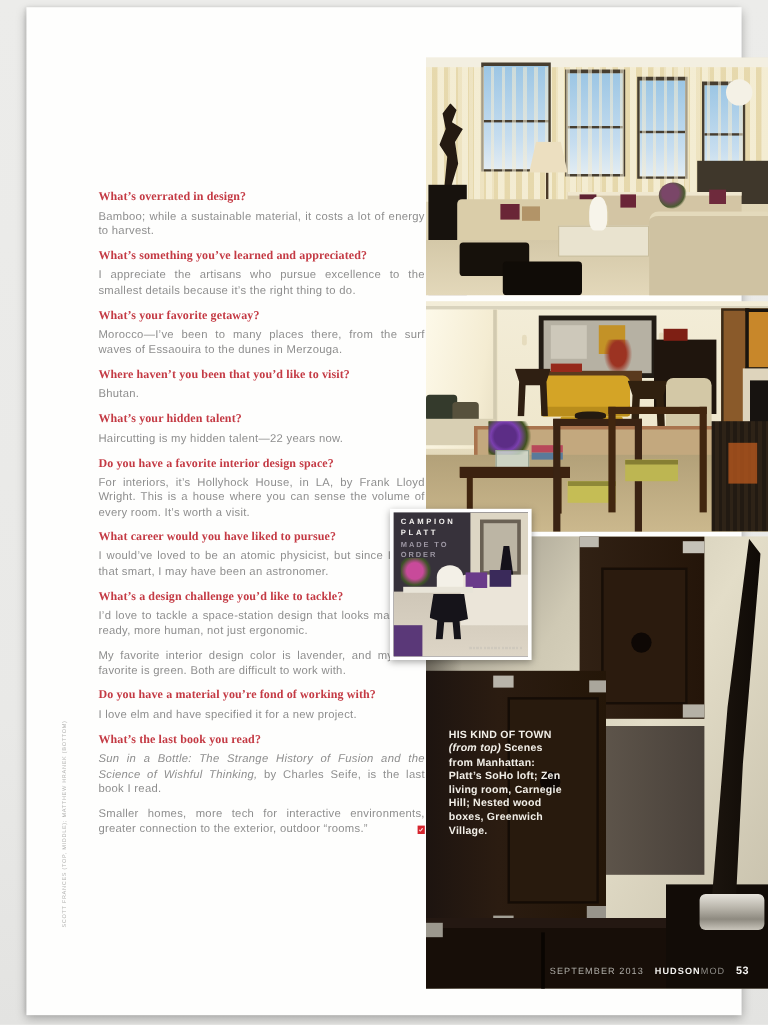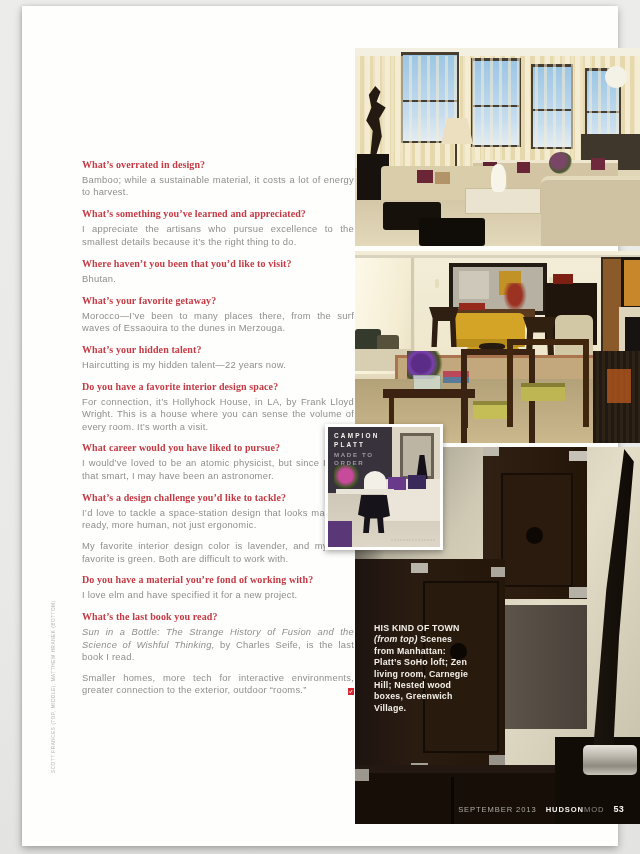--- a/index.html
+++ b/index.html
@@ -29,21 +29,21 @@
   .photo{position:absolute;overflow:hidden;}
   #photo1{left:333px;top:42px;width:285px;height:198px;
           background:linear-gradient(180deg,#f0ead6 0,#e4dabc 45%,#d9cdab 100%);}
   #photo2{left:333px;top:245px;width:285px;height:192px;
           background:linear-gradient(180deg,#f3edd8 0,#efe7cd 55%,#c9b astro 100%);
           background:linear-gradient(180deg,#f3edd8 0,#efe7cd 55%,#bfae85 100%);}
   #photo3{left:333px;top:441px;width:285px;height:377px;
           background:linear-gradient(120deg,#8d887b 0,#cfc9b4 30%,#e3ddc8 55%,#c4bda8 100%);}
   .caption{position:absolute;left:19px;top:160px;width:100px;color:#f2efe8;
            font-size:8.8px;font-weight:700;line-height:11.4px;letter-spacing:.2px;}
-  .caption .cap-title{display:block;margin-top:16px;}
+  .caption .cap-title{display:block;}
   .footer{position:absolute;right:16px;bottom:10px;font-size:7.6px;letter-spacing:.9px;
           color:#aeaca7;white-space:nowrap;}
   .footer b{color:#f4f3f0;font-weight:700;}
   .footer .mod{color:#8f8d88;font-weight:400;}
   .footer .pg{color:#f6f5f2;font-weight:700;font-size:9px;letter-spacing:.3px;margin-left:6px;}
   
   .inset{position:absolute;left:303px;top:418px;width:118px;height:126px;background:#fff;
          padding:0;box-shadow:0 2px 6px rgba(0,0,0,.35);z-index:5;}
   .cover{position:absolute;left:3px;top:3px;right:3px;bottom:3px;background:#37323b;overflow:hidden;}
   .cover-author{position:absolute;left:6px;top:5px;color:#f4f2f0;font-size:6.4px;font-weight:700;
@@ -67,34 +67,34 @@
     <div class="qa-col">
       <div class="qa-block">
         <h3>What’s overrated in design?</h3>
         <p>Bamboo; while a sustainable material, it costs a lot of energy to harvest.</p>
       </div>
       <div class="qa-block">
         <h3>What’s something you’ve learned and appreciated?</h3>
         <p>I appreciate the artisans who pursue excellence to the smallest details because it’s the right thing to do.</p>
       </div>
       <div class="qa-block">
+        <h3>What’s your favorite getaway?</h3>
+        <p>Morocco—I’ve been to many places there, from the surf waves of Essaouira to the dunes in Merzouga.</p>
+      </div>
+      <div class="qa-block">
         <h3>Where haven’t you been that you’d like to visit?</h3>
         <p>Bhutan.</p>
       </div>
       <div class="qa-block">
-        <h3>What’s your favorite getaway?</h3>
-        <p>Morocco—I’ve been to many places there, from the surf waves of Essaouira to the dunes in Merzouga.</p>
-      </div>
-      <div class="qa-block">
         <h3>What’s your hidden talent?</h3>
         <p>Haircutting is my hidden talent—22 years now.</p>
       </div>
       <div class="qa-block">
         <h3>Do you have a favorite interior design space?</h3>
-        <p>For connection, it’s Hollyhock House, in LA, by Frank Lloyd Wright. This is a house where you can sense the volume of every room. It’s worth a visit.</p>
+        <p>For interiors, it’s Hollyhock House, in LA, by Frank Lloyd Wright. This is a house where you can sense the volume of every room. It’s worth a visit.</p>
       </div>
       <div class="qa-block">
         <h3>What career would you have liked to pursue?</h3>
         <p>I would’ve loved to be an atomic physicist, but since I’m not that smart, I may have been an astronomer.</p>
       </div>
       <div class="qa-block">
         <h3>What’s a design challenge you’d like to tackle?</h3>
         <p>I’d love to tackle a space-station design that looks magazine ready, more human, not just ergonomic.</p>
       </div>
       <div class="qa-block">

